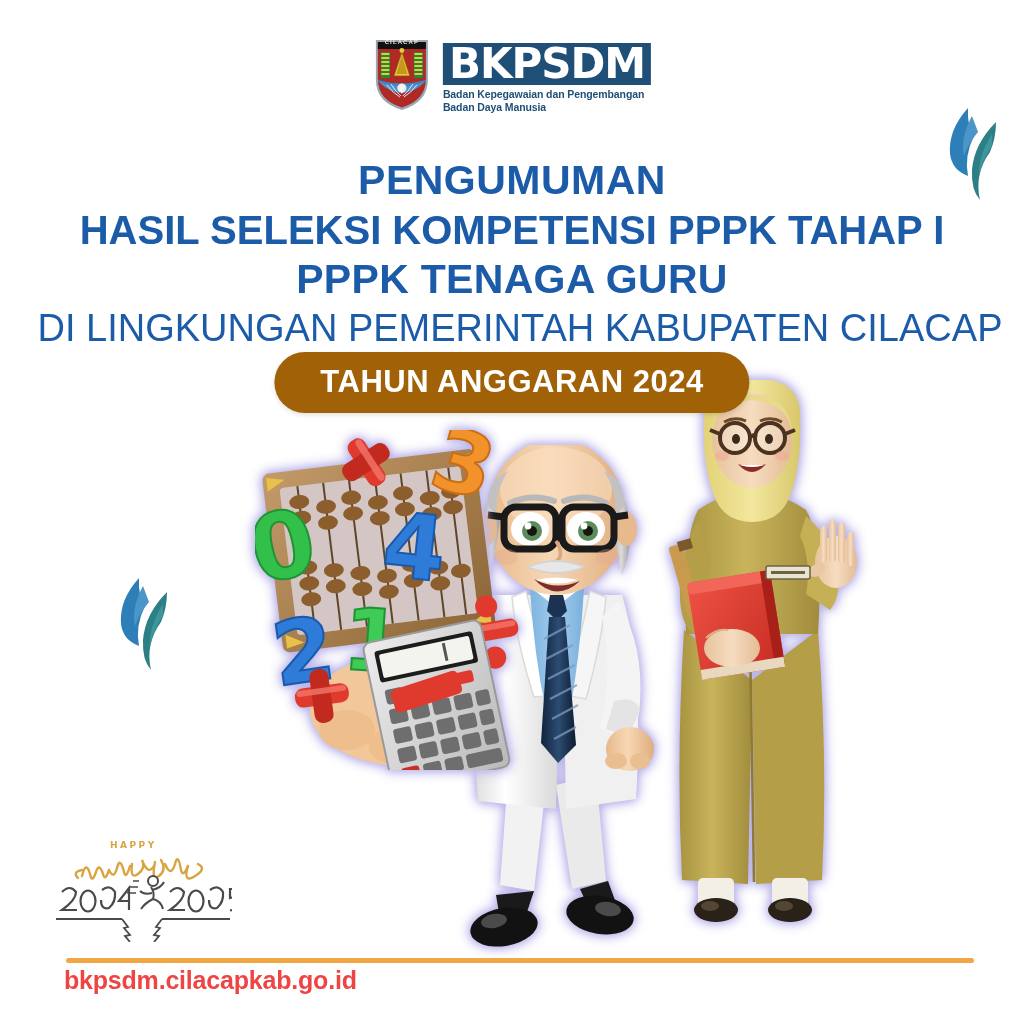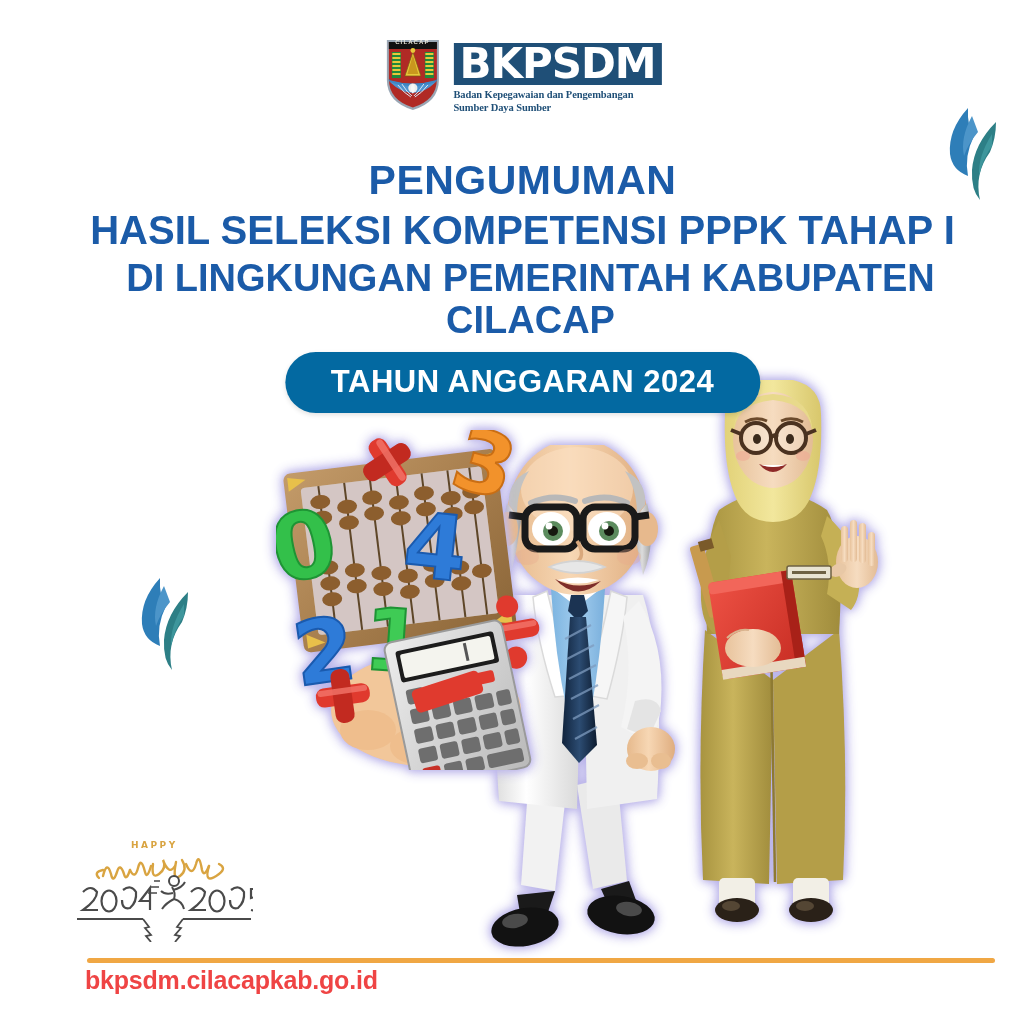--- a/index.html
+++ b/index.html
@@ -4,21 +4,21 @@
 <title>Pengumuman BKPSDM Cilacap</title>
 <style>
   * { margin:0; padding:0; box-sizing:border-box; }
   html,body { width:1024px; height:1024px; }
   body {
     background:#ffffff;
     font-family:"Liberation Sans", sans-serif;
     position:relative;
     overflow:hidden;
   }
-  .poster { position:absolute; inset:0; background:#fff;margin-left:21px; }
+  .poster { position:absolute; inset:0; background:#fff; }
 
   
   .logo-block {
     position:absolute; left:50%; top:38px;
     transform:translateX(-50%);
     display:flex; align-items:flex-start; gap:12px;
   }
   .crest { width:58px; height:74px; position:relative; flex:none; }
   .crest-text {
     position:absolute; top:0; left:0; right:0;
@@ -35,36 +35,36 @@
     line-height:1;
   }
   .bkp-navy span {
     font-size:42px; font-weight:bold; letter-spacing:-1px;
     color:#ffffff; display:block;
     font-family:"DejaVu Sans", sans-serif;
     line-height:0.92;
   }
   .bkp-sub {
     color:#1F4F77; font-size:10.5px; font-weight:bold;
-    line-height:13px; margin-top:3px; letter-spacing:-0.1px;font-family:Liberation Serif, serif;
+    line-height:13px; margin-top:3px; letter-spacing:-0.1px;
   }
 
   
   .titles { position:absolute; left:0; right:0; top:158px; text-align:center; }
   .t-line { color:#1B5BA8; line-height:1.1;text-align:center; }
   .t1 { font-size:41px; font-weight:bold; letter-spacing:0.5px; }
   .t2 { font-size:40px; font-weight:bold; letter-spacing:0px; margin-top:5px; }
   .t3 { font-size:41px; font-weight:bold; letter-spacing:0.3px; margin-top:5px; }
-  .t4 { font-size:38px; font-weight:bold; letter-spacing:0px; margin-top:6px;padding-left:16px; }
+  .t4 { font-size:38px; font-weight:normal; letter-spacing:0px; margin-top:6px;padding-left:16px; }
 
   
   .year-pill {
     position:absolute; left:50%; transform:translateX(-50%);
     top:352px;
-    background:#0369a1;
+    background:#a16207;
     color:#ffffff;
     border-radius:34px;
     padding:12px 46px 13px 46px;
     font-size:31px; font-weight:bold; letter-spacing:0.5px;
     white-space:nowrap;
     box-shadow:0 2px 5px rgba(0,0,0,0.12);
     z-index:8;
   }
 
   
@@ -144,28 +144,29 @@
         </g>
       </svg>
     </div>
 
     <div class="wordmark">
       <div class="bkp-navy">
         <span>BKPSDM</span>
       </div>
       <div class="bkp-sub">
         <div>Badan Kepegawaian dan Pengembangan</div>
-        <div>Sumber Daya Sumber</div>
+        <div>Badan Daya Manusia</div>
       </div>
     </div>
   </div>
 
   <div class="titles">
     <div class="t-line t1">PENGUMUMAN</div>
     <div class="t-line t2">HASIL SELEKSI KOMPETENSI PPPK TAHAP I</div>
+    <div class="t-line t3">PPPK TENAGA GURU</div>
     <div class="t-line t4">DI LINGKUNGAN PEMERINTAH KABUPATEN CILACAP</div>
   </div>
 
   <div class="year-pill">TAHUN ANGGARAN 2024</div>
 
   <div class="leaf right">
     <svg width="78" height="98" viewBox="0 0 78 98">
       <path d="M34 4 Q14 26 16 50 Q18 66 34 72 Q30 52 40 32 Q33 22 34 4 Z" fill="#2E7EB8"></path>
       <path d="M38 12 Q26 34 30 52 Q34 40 44 28 Z" fill="#4C95C9"></path>
       <path d="M62 18 Q40 40 38 66 Q37 86 46 96 Q40 70 56 48 Q62 34 62 18 Z" fill="#2D7F86"></path>

